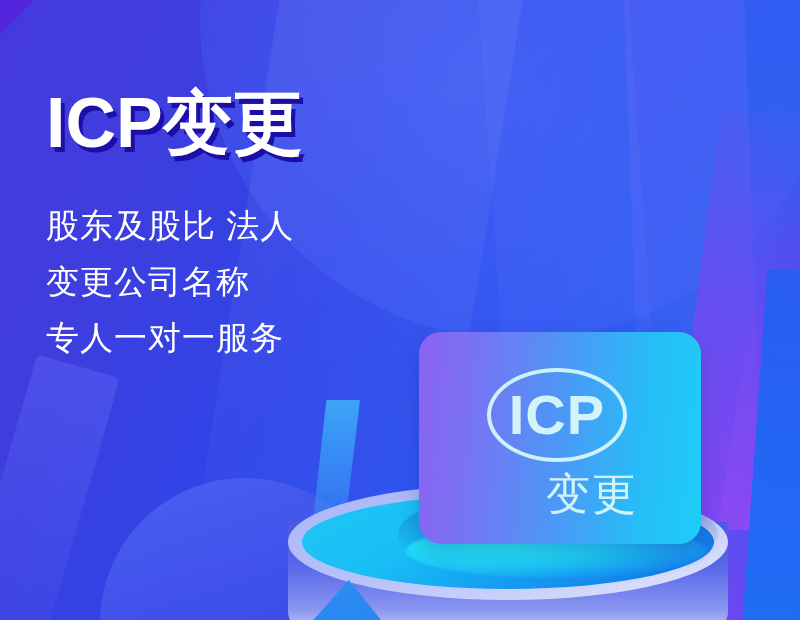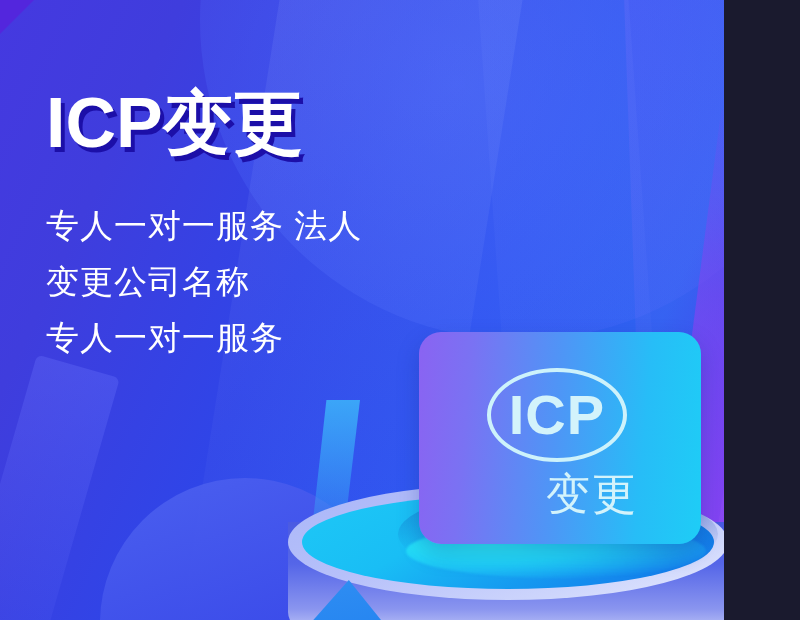--- a/index.html
+++ b/index.html
@@ -3,21 +3,21 @@
 <meta charset="utf-8">
 <title>ICP Banner</title>
 <style>
   html, body {
     margin: 0;
     padding: 0;
     background: #1a1a2e;
   }
   #stage {
     position: relative;
-    width: 724px;
+    width: 800px;
     height: 620px;
     overflow: hidden;
     font-family: "Liberation Sans", "DejaVu Sans", sans-serif;
     background: linear-gradient(115deg, #4539e0 0%, #3f3ddd 18%, #2f45e8 42%, #2b52ef 62%, #2a60f0 80%, #3a2fe6 100%);
   }
 
   
   .bg-layer { position: absolute; pointer-events: none; }
 
   .corner-tri-tl {
@@ -236,21 +236,21 @@
   <div class="bg-layer violet-wedge"></div>
   <div class="bg-layer violet-wedge2"></div>
   <div class="bg-layer blue-wedge-right"></div>
   <div class="bg-layer stripe-left"></div>
   <div class="bg-layer circle-lowleft"></div>
   <div class="bg-layer cyan-sliver"></div>
 
   <div class="headline">
     <div class="title">ICP变更</div>
     <div class="subtitle">
-      <div class="sub-line">专人一对一服务  法人</div>
+      <div class="sub-line">股东及股比  法人</div>
       <div class="sub-line">变更公司名称</div>
       <div class="sub-line">专人一对一服务</div>
     </div>
   </div>
 
   <div class="pedestal">
     <div class="ped-body"></div>
     <div class="ped-rim"></div>
     <div class="ped-top"></div>
     <div class="ped-inner-shadow"></div>

